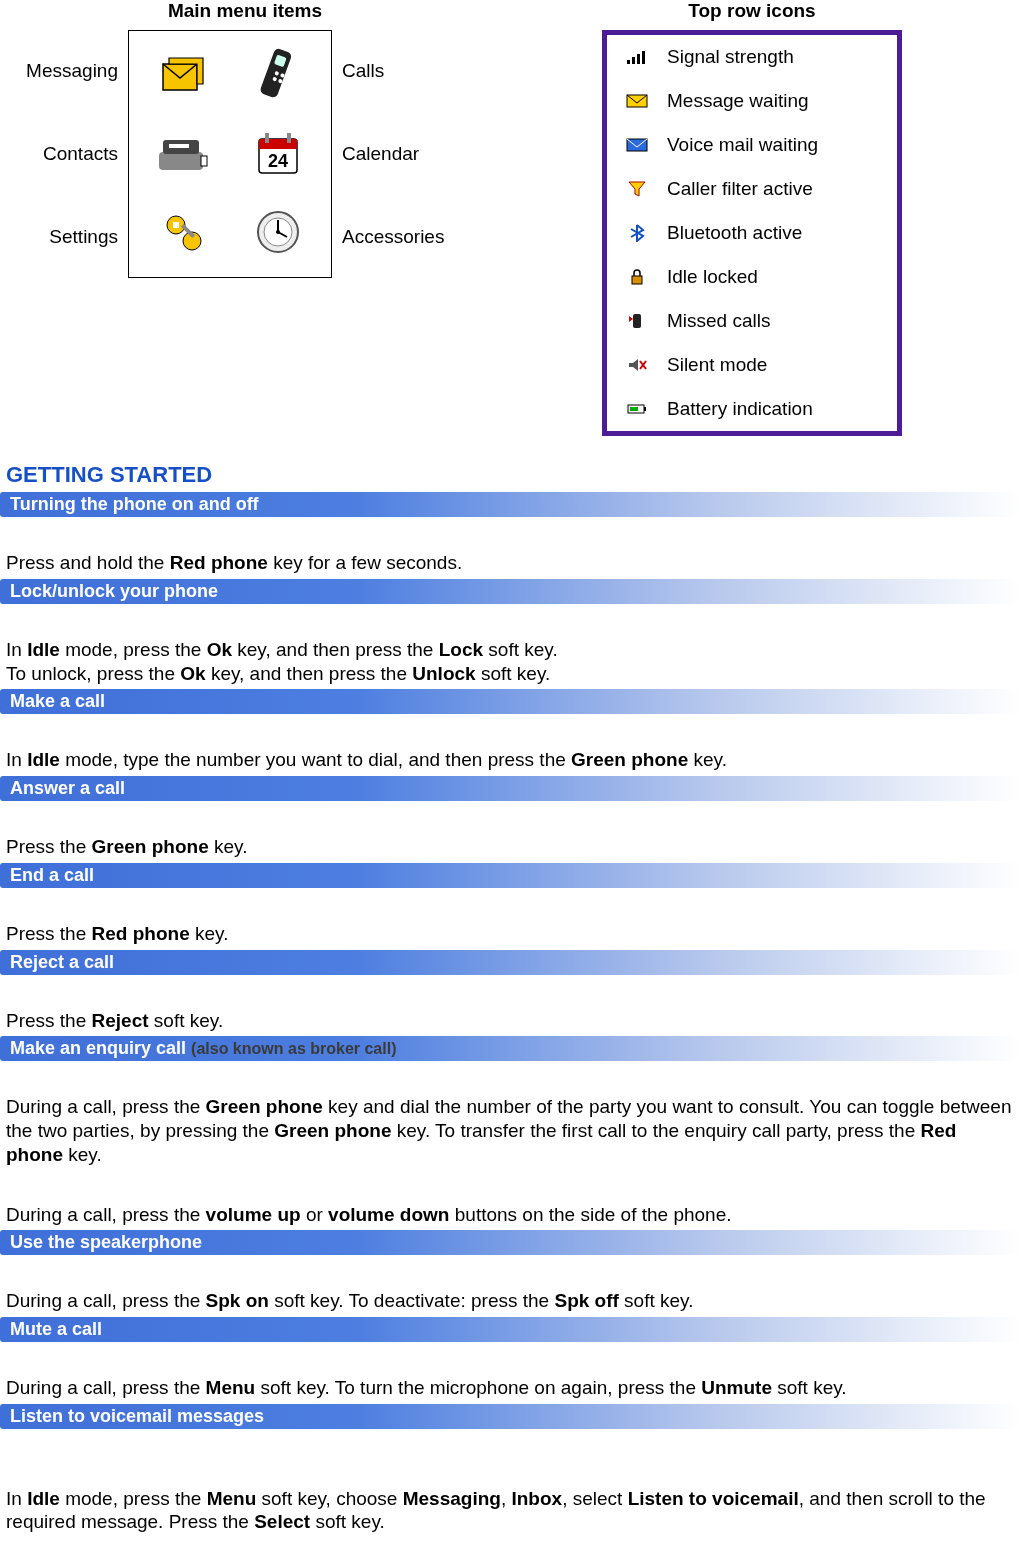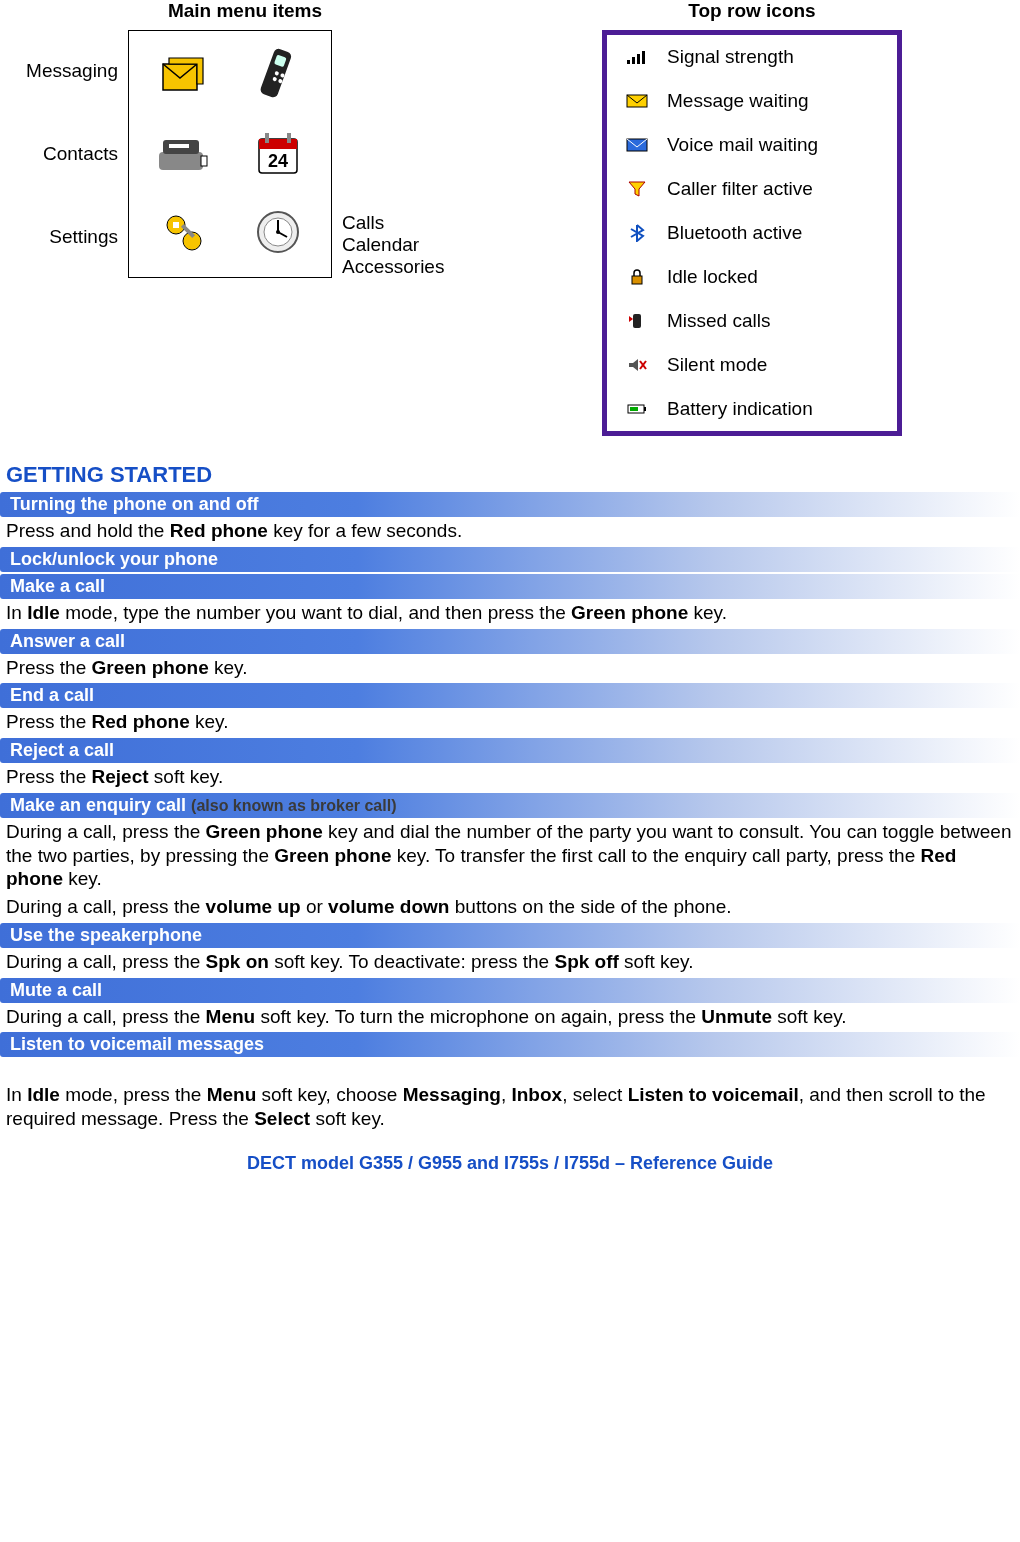--- a/index.html
+++ b/index.html
@@ -30,21 +30,21 @@
     display: flex;
     align-items: stretch;
   }
   .menu-labels-left, .menu-labels-right {
     display: flex;
     flex-direction: column;
     justify-content: space-around;
     font-size: 19px;
   }
   .menu-labels-left { text-align: right; padding-right: 10px; width: 110px;}
-  .menu-labels-right { text-align: left; padding-left: 10px; width: 140px; justify-content: flex-end;}
+  .menu-labels-right { text-align: left; padding-left: 10px; width: 140px;}
   .menu-grid {
     border: 1px solid #000;
     display: grid;
     grid-template-columns: 95px 95px;
     grid-template-rows: 78px 78px 78px;
     padding: 6px;
   }
   .menu-cell {
     display: flex;
     align-items: center;
@@ -92,20 +92,21 @@
   }
   .bar .sub {
     font-weight: bold;
     font-size: 16px;
     color: #3a3a3a;
   }
   .body-text {
     font-size: 19px;
     padding: 2px 6px 2px 6px;
     line-height: 1.25;
+    margin-top: 32px;
   }
   .footer {
     color: #164fc6;
     font-family: Arial, sans-serif;
     font-weight: bold;
     font-size: 18px;
     text-align: center;
     margin-top: 20px;
     padding-bottom: 10px;
   }
@@ -274,20 +275,21 @@
     </div>
   </div>
 </div>
 
 <div class="section-title">GETTING STARTED</div>
 
 <div id="sections-container">
     <div class="bar">Turning the phone on and off </div>
     <div class="body-text">Press and hold the <b>Red phone</b> key for a few seconds.</div>
     <div class="bar">Lock/unlock your phone </div>
+    <div class="body-text">In <b>Idle</b> mode, press the <b>Ok</b> key, and then press the <b>Lock</b> soft key.<br>To unlock, press the <b>Ok</b> key, and then press the <b>Unlock</b> soft key.</div>
     <div class="bar">Make a call </div>
     <div class="body-text">In <b>Idle</b> mode, type the number you want to dial, and then press the <b>Green phone</b> key.</div>
     <div class="bar">Answer a call </div>
     <div class="body-text">Press the <b>Green phone</b> key.</div>
     <div class="bar">End a call </div>
     <div class="body-text">Press the <b>Red phone</b> key.</div>
     <div class="bar">Reject a call </div>
     <div class="body-text">Press the <b>Reject</b> soft key.</div>
     <div class="bar">Make an enquiry call <span class="sub">(also known as broker call)</span></div>
     <div class="body-text">During a call, press the <b>Green phone</b> key and dial the number of the party you want to consult. You can toggle between the two parties, by pressing the <b>Green phone</b> key. To transfer the first call to the enquiry call party, press the <b>Red phone</b> key.</div>

